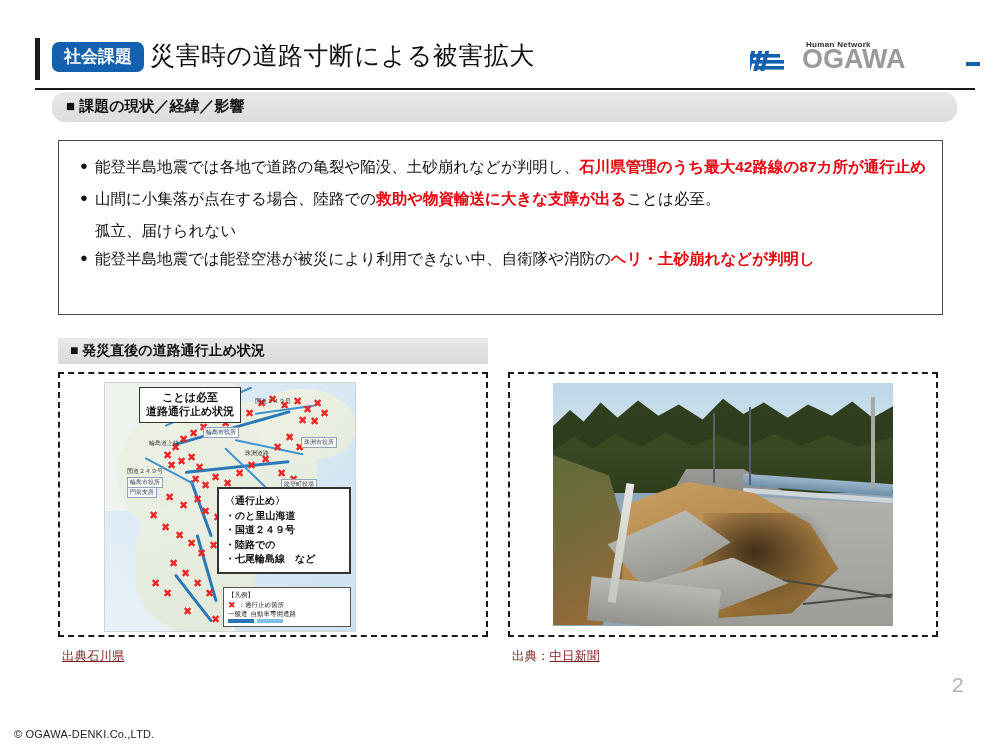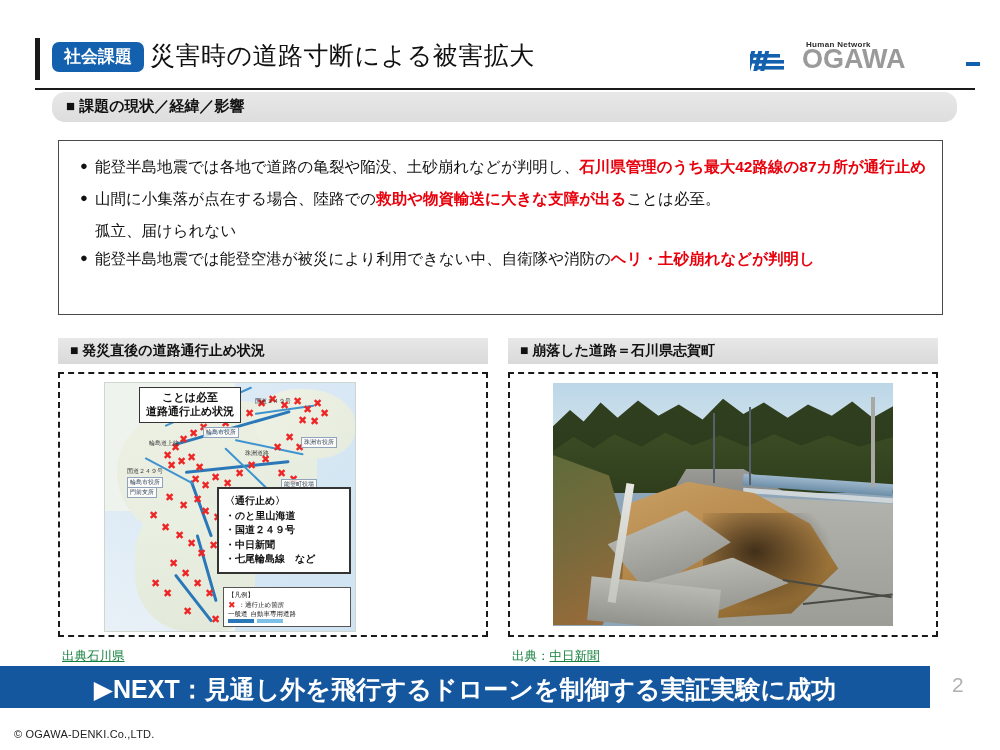--- a/index.html
+++ b/index.html
@@ -68,21 +68,21 @@
   .panel-hdr span{position:absolute;left:12px;top:4px;font-size:14px;font-weight:bold;color:#111;}
   .panel-frame{
     position:absolute;border:2px dashed #1a1a1a;box-sizing:border-box;background:#fff;
   }
 
   .panel-left{left:58px;top:338px;width:430px;}
   .frame-left{left:58px;top:372px;width:430px;height:265px;}
   .panel-right{left:508px;top:338px;width:430px;}
   .frame-right{left:508px;top:372px;width:430px;height:265px;}
 
-  .src{position:absolute;font-size:12.5px;color:#15803d;}
+  .src{position:absolute;font-size:12.5px;color:#7f1d1d;}
   .src u{text-decoration:underline;}
   .src-left{left:62px;top:648px;}
   .src-right{left:512px;top:648px;}
 
   
   .map{
     position:absolute;left:44px;top:8px;width:250px;height:248px;
     background:#eef3ee;overflow:hidden;border:1px solid #cfd6cf;
   }
   .map-sea{position:absolute;right:0;top:0;width:120px;height:248px;
@@ -325,21 +325,21 @@
 
       <div class="map-plain" style="left:150px;top:14px">国道２４９号</div>
       <div class="map-plain" style="left:22px;top:84px">国道２４９号</div>
       <div class="map-plain" style="left:140px;top:66px">珠洲道路</div>
       <div class="map-plain" style="left:44px;top:56px">輪島道上線</div>
 
       <div class="map-legend">
         <div>〈通行止め〉</div>
         <div>・のと里山海道</div>
         <div>・国道２４９号</div>
-        <div>・中日新聞</div>
+        <div>・陸路での</div>
         <div>・七尾輪島線　など</div>
       </div>
 
       <div class="map-key">
         <div>【凡例】</div>
         <div class="key-row">
           <span class="key-x">✖</span>
           <span>：通行止め箇所</span>
         </div>
         <div class="key-row">
@@ -351,25 +351,20 @@
           <span class="sw sw2"></span>
         </div>
       </div>
     </div>
   </div>
 
   <div class="src src-left">
     <u>出典石川県</u>
   </div>
 
-  <div class="panel panel-right">
-    <div class="panel-hdr">
-      <span>■ 崩落した道路＝石川県志賀町</span>
-    </div>
-  </div>
 
   <div class="panel-frame frame-right">
     <div class="photo">
       <div class="ph-sky"></div>
       <div class="ph-trees"></div>
       <div class="ph-trees2"></div>
       <div class="ph-road-far"></div>
       <div class="ph-right"></div>
       <div class="ph-guard"></div>
       <div class="ph-guard2"></div>
@@ -385,19 +380,16 @@
       <div class="ph-pole" style="left:318px;top:14px;height:90px;width:4px;background:#a9a9a4;"></div>
       <div class="ph-crack" style="left:230px;top:196px;width:110px;transform:rotate(9deg);"></div>
       <div class="ph-crack" style="left:250px;top:220px;width:90px;transform:rotate(-6deg);"></div>
     </div>
   </div>
 
   <div class="src src-right">
     <span>出典：</span><u>中日新聞</u>
   </div>
 
-  <div class="foot-bar">
-    <span>▶NEXT：見通し外を飛行するドローンを制御する実証実験に成功</span>
-  </div>
   <div class="page-no">2</div>
   <div class="copy">© OGAWA-DENKI.Co.,LTD.</div>
 
 </div>
 
 </body></html>

